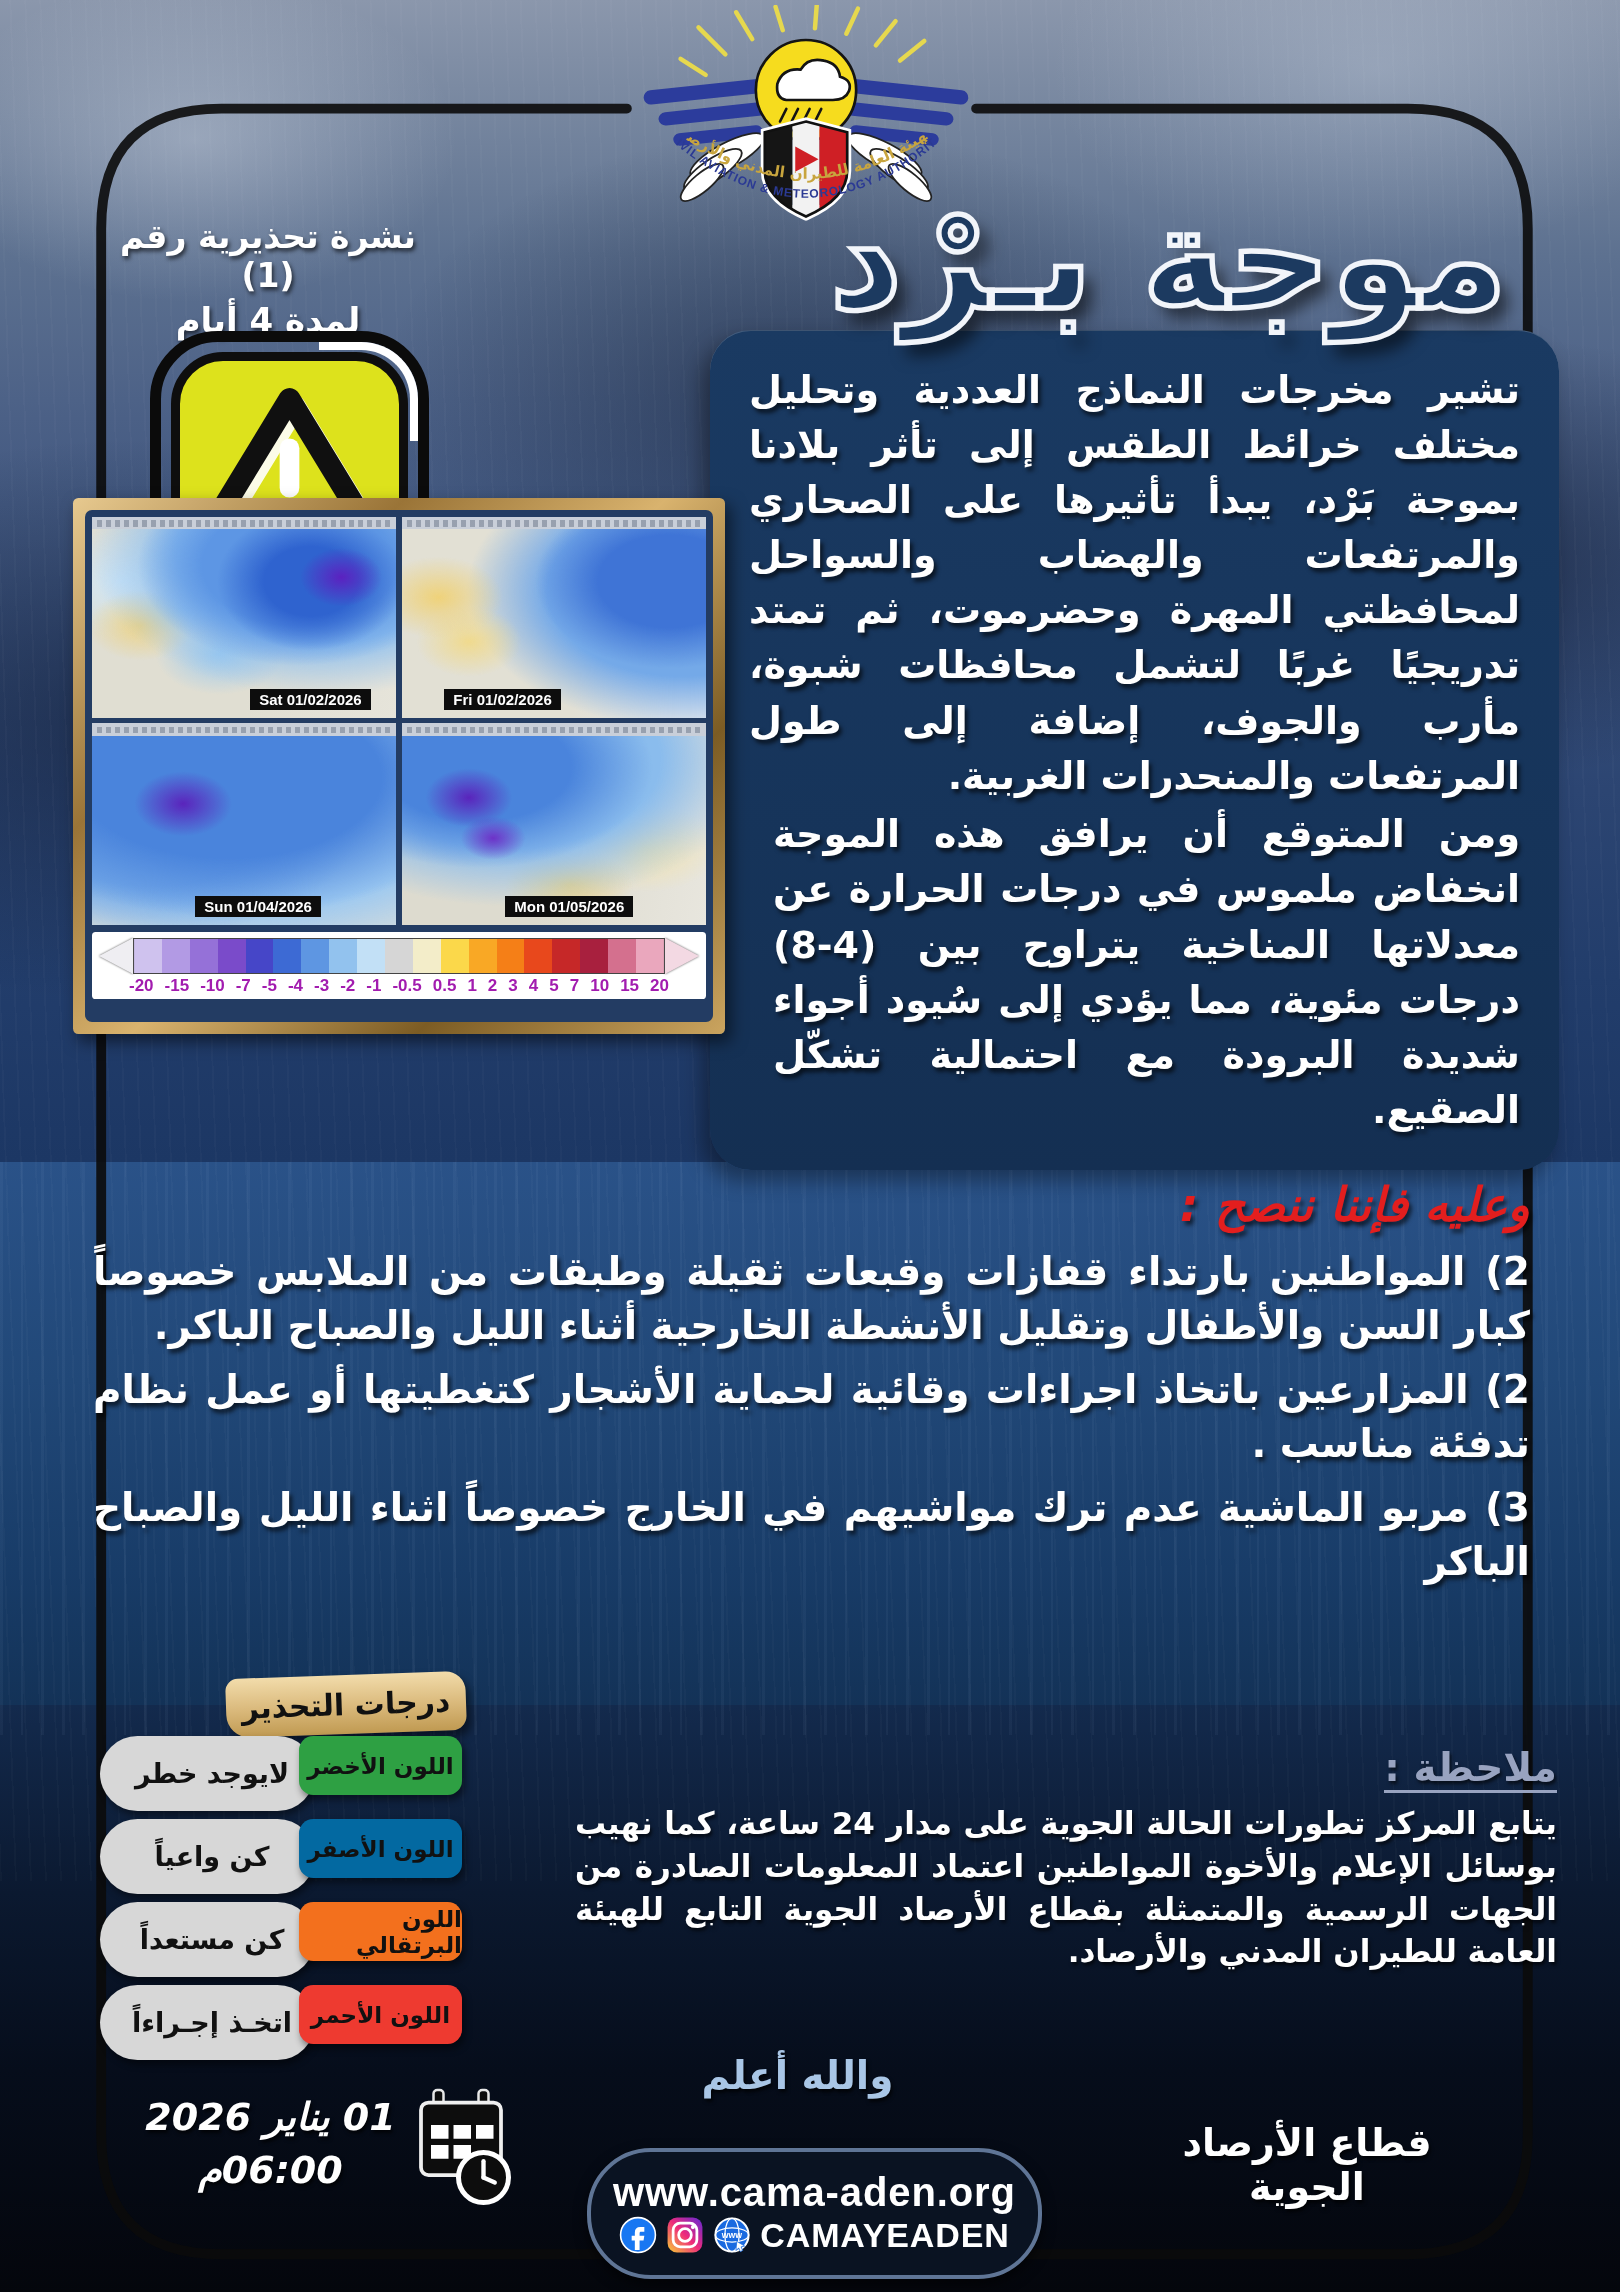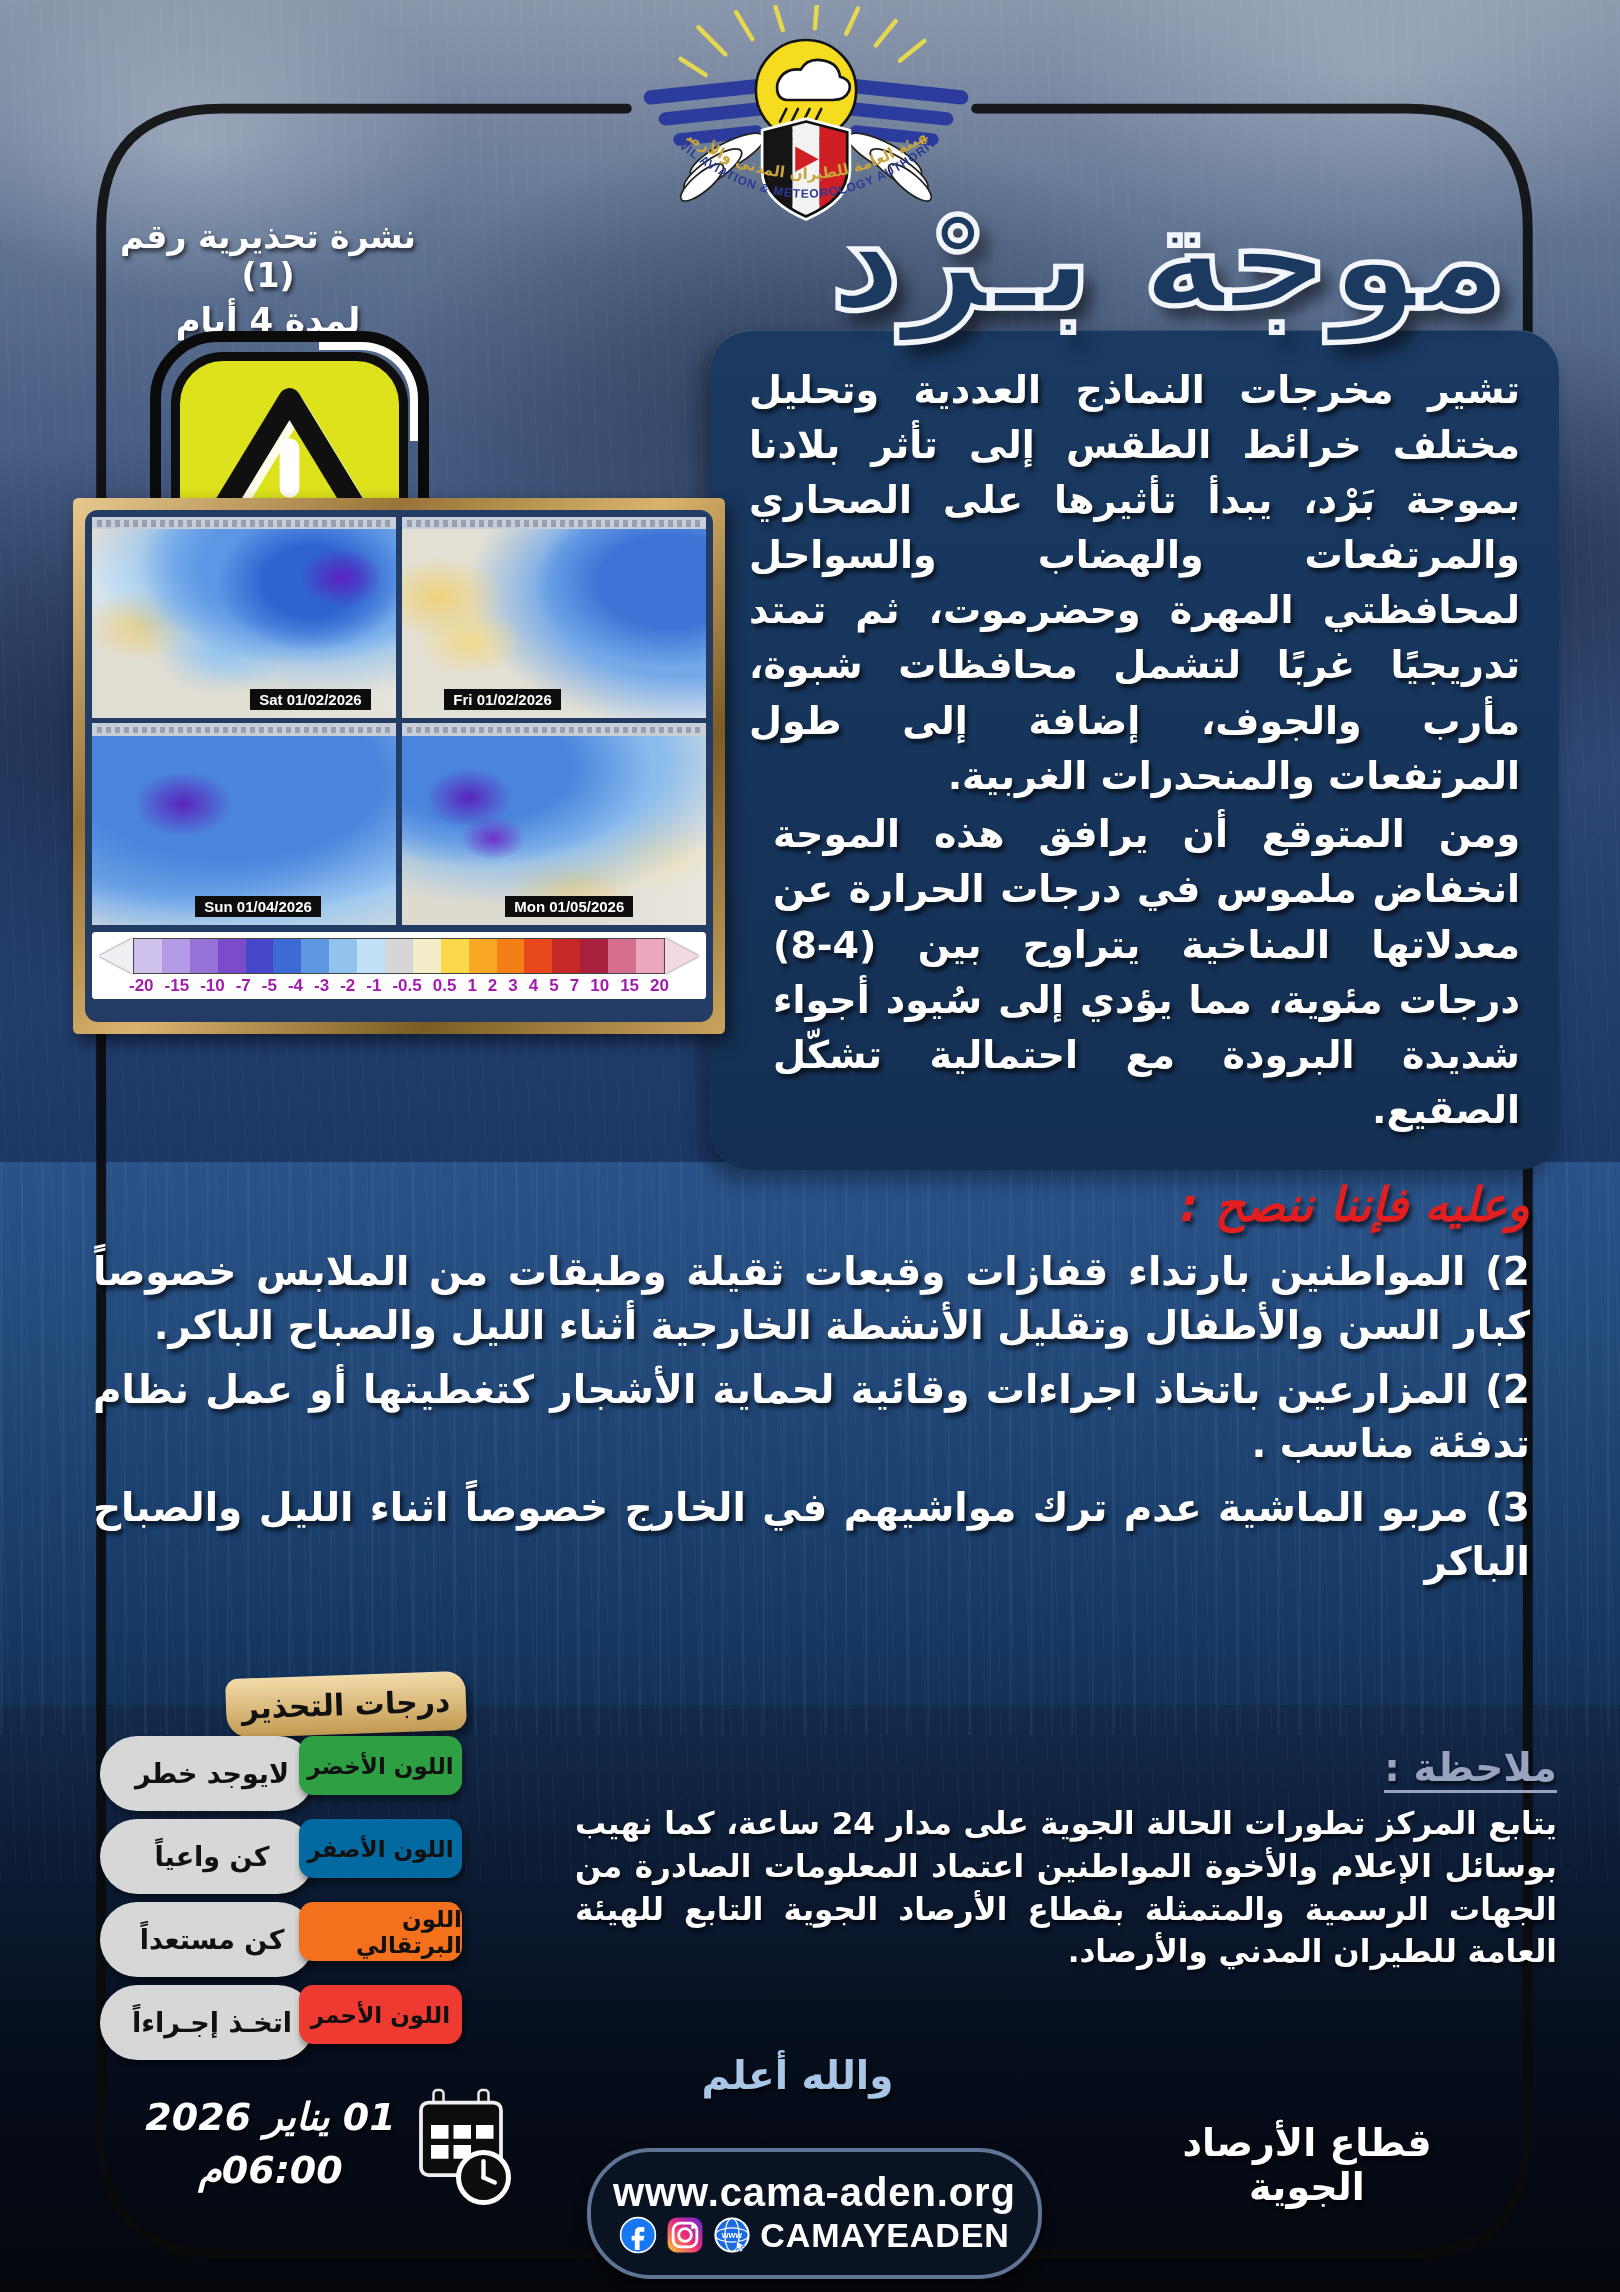--- a/index.html
+++ b/index.html
@@ -48,21 +48,21 @@
   .warn .shine-tr { position:absolute; right:10.7px; top:10.7px; width:99px; height:99px;
     border-right:8px solid #fff; border-top:8px solid #fff; border-top-right-radius:57px; z-index:2; }
   .warn .inner { position:absolute; left:20.6px; top:20.6px; right:20.6px; bottom:20.6px;
     background:#dde21c; border:9.9px solid #0e0e0e; border-radius:52px; z-index:1; }
   .warn svg { position:absolute; left:30px; top:27px; width:219px; height:231px; z-index:3; }
 
   
   .map-frame { position:absolute; left:73px; top:498px; width:652px; height:536px; z-index:3;
     background:linear-gradient(135deg,#e7c98f,#9a7437 28%,#d9b36e 50%,#7c5c24 74%,#caa45f);
     padding:11.6px; border-radius:5.4px; box-shadow:5.4px 7.2px 16px rgba(0,0,0,.5); }
-  .map-mat { width:100%; height:100%; background:#233c63; padding:7.2px; border-radius:13px; }
+  .map-mat { width:100%; height:100%; background:#233c63; padding:7.2px; border-radius:7px; }
   .maps-grid { display:grid; grid-template-columns:1fr 1fr; grid-template-rows:1fr 1fr; gap:5.4px; height:408px; }
   .panel { position:relative; overflow:hidden; }
   .panel::before { content:""; position:absolute; left:0; top:0; right:0; height:12.5px; background:#c9cfd9; z-index:2; }
   .panel::after { content:""; position:absolute; left:5.4px; top:3.6px; right:5.4px; height:6.3px; z-index:3; opacity:.55;
     background:repeating-linear-gradient(90deg,#6f7a8c 0 5.4px, transparent 5.4px 9px); }
   .date-chip { position:absolute; bottom:8px; background:#0d0d0d; color:#fff; z-index:4;
     font-family:"Liberation Sans", sans-serif; font-weight:bold; font-size:15px; padding:1.8px 9px; }
   .p0 .date-chip { left:52%; }
   .p1 .date-chip { left:14%; }
   .p2 .date-chip { left:34%; }

